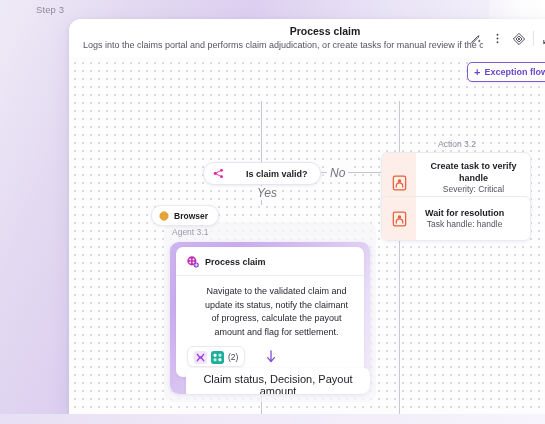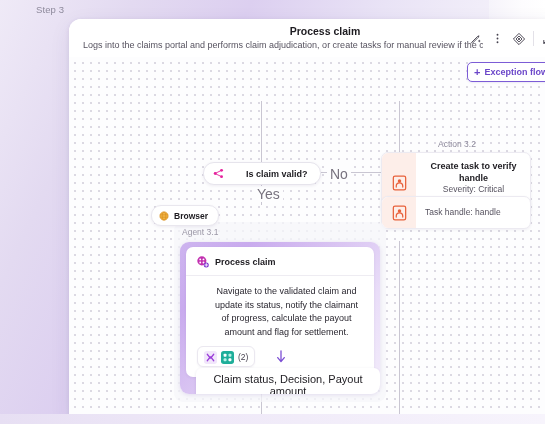--- a/index.html
+++ b/index.html
@@ -84,22 +84,23 @@
   #decision-node{
     position:absolute;left:134px;top:105px;
     height:21px;display:flex;align-items:center;gap:22px;
     background:#ffffff;border:1px solid #e6e4ec;border-radius:11px;
     padding:0 12px 0 9px;
     box-shadow:0 1px 3px rgba(60,40,100,.08);
     cursor:pointer;
   }
   #decision-node .label{font-size:9px;color:#1d1b20;font-weight:bold;}
   .edge-label{
-    position:absolute;font-size:14px;color:#78737f;background:#fdfdfe;
+    position:absolute;font-size:12px;color:#78737f;background:#fdfdfe;
     padding:0 3px;
+    font-style:italic;
   }
 
   
   .action-group{position:absolute;}
   .action-tag{font-size:8.5px;color:#8e8a9c;margin-bottom:3px;padding-left:2px;}
   .action-card{
     width:148px;display:flex;align-items:stretch;
     background:#ffffff;border:1px solid #eceaf1;border-radius:7px;
     overflow:hidden;box-shadow:0 1px 3px rgba(60,40,100,.07);
     cursor:pointer;
@@ -116,21 +117,21 @@
     position:absolute;left:82px;top:148px;
     height:19px;display:flex;align-items:center;gap:5px;
     background:#ffffff;border:1px solid #e9e7ee;border-radius:10px;
     padding:0 10px 0 7px;box-shadow:0 1px 3px rgba(60,40,100,.08);
     cursor:pointer;z-index:6;
   }
   #browser-chip .label{font-size:8.5px;color:#1d1b20;font-weight:bold;}
 
   
   #agent-group{
-    position:absolute;left:105px;top:165px;width:212px;height:180px;
+    position:absolute;left:95px;top:165px;width:212px;height:180px;
     background:rgba(246,245,249,.75);
     border-radius:9px;
   }
   #agent-tag{
     position:absolute;left:8px;top:5px;font-size:8.5px;color:#9b97a6;
   }
   
   #agent-card{
     position:absolute;left:6px;top:20px;width:200px;height:152px;
     border-radius:9px;
@@ -281,20 +282,21 @@
       <div class="action-group" style="left:312px;top:139px;">
         <div class="action-card">
           <div class="action-icon-wrap">
             <svg width="15" height="16" viewBox="0 0 18 19">
               <rect x="1.6" y="1.3" width="14.8" height="16.4" rx="2" fill="none" stroke="#e8603a" stroke-width="1.5"></rect>
               <circle cx="9" cy="7.2" r="2.1" fill="#e8603a"></circle>
               <path d="M5.1 14.4 v-1.2 a3.9 3.9 0 0 1 7.8 0 v1.2" fill="none" stroke="#e8603a" stroke-width="1.5" stroke-linecap="round"></path>
             </svg>
           </div>
           <div class="action-body" style="padding-top:10px;padding-bottom:10px;">
+            <div class="action-title">Wait for resolution</div>
             <div class="action-meta">Task handle: handle</div>
           </div>
         </div>
       </div>
 
       <div id="browser-chip">
         <span style="display:flex;">
           <svg width="10" height="10" viewBox="0 0 16 16">
             <circle cx="8" cy="8" r="6.6" fill="#f0b548" stroke="#d98f1e" stroke-width="1.1"></circle>
             <ellipse cx="8" cy="8" rx="2.9" ry="6.6" fill="none" stroke="#d98f1e" stroke-width="1"></ellipse>

